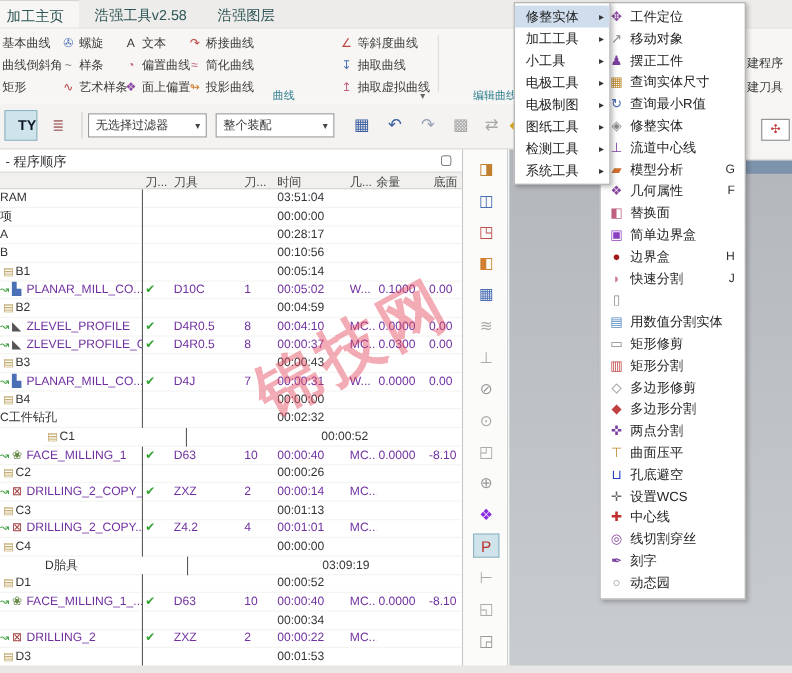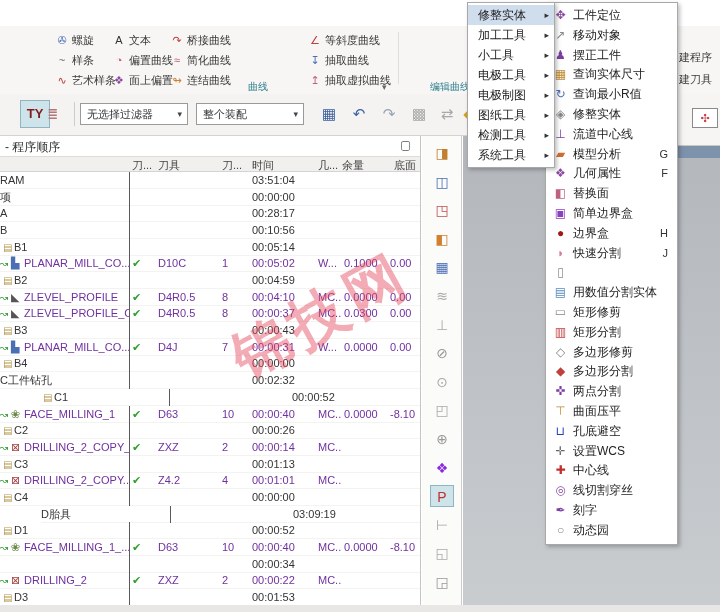--- a/index.html
+++ b/index.html
@@ -77,37 +77,47 @@
   .m2g { position:absolute; left:7px; width:15px; text-align:center; font-size:12px; }
   .m2l { position:absolute; left:27px; }
   .m2s { position:absolute; right:9px; font-size:11px; color:#333; }
 
   .bottomstrip { position:absolute; left:0; top:605px; width:720px; height:7px; background:#e8e7e5; z-index:70; }
 </style>
 </head>
 <body>
 
 <div id="app">
+  <div class="tabbar">
+      <div class="tab active">加工主页</div>
+      <div class="tab">浩强工具v2.58</div>
+      <div class="tab">浩强图层</div>
+    </div>
 
   <div class="ribbon">
     <div class="rsep"></div>
+  <div class="rcol" style="left: 2px;">
+        <div class="ritem"><span>基本曲线</span></div>
+        <div class="ritem"><span>曲线倒斜角</span></div>
+        <div class="ritem"><span>矩形</span></div>
+      </div>
       <div class="rcol" style="left: 55px;">
         <div class="ritem"><span class="rg" style="color: rgb(74, 111, 181);">✇</span><span>螺旋</span></div>
         <div class="ritem"><span class="rg" style="color: rgb(102, 102, 102);">~</span><span>样条</span></div>
         <div class="ritem"><span class="rg" style="color: rgb(192, 64, 64);">∿</span><span>艺术样条</span></div>
       </div>
       <div class="rcol" style="left: 112px;">
         <div class="ritem"><span class="rg" style="color: rgb(51, 51, 51);">A</span><span>文本</span></div>
         <div class="ritem"><span class="rg" style="color: rgb(192, 96, 128);">◔</span><span>偏置曲线</span></div>
         <div class="ritem"><span class="rg" style="color: rgb(138, 74, 160);">❖</span><span>面上偏置</span></div>
       </div>
       <div class="rcol" style="left: 170px;">
         <div class="ritem"><span class="rg" style="color: rgb(192, 64, 64);">↷</span><span>桥接曲线</span></div>
         <div class="ritem"><span class="rg" style="color: rgb(192, 96, 128);">≈</span><span>简化曲线</span></div>
-        <div class="ritem"><span class="rg" style="color: rgb(208, 128, 48);">↬</span><span>连结曲线</span></div>
+        <div class="ritem"><span class="rg" style="color: rgb(208, 128, 48);">↬</span><span>投影曲线</span></div>
       </div>
       <div class="rcol" style="left: 308px;">
         <div class="ritem"><span class="rg" style="color: rgb(192, 64, 64);">∠</span><span>等斜度曲线</span></div>
         <div class="ritem"><span class="rg" style="color: rgb(74, 111, 181);">↧</span><span>抽取曲线</span></div>
         <div class="ritem"><span class="rg" style="color: rgb(192, 96, 128);">↥</span><span>抽取虚拟曲线</span></div>
       </div>
       <div class="rgrouplabel" style="left: 248px;">曲线</div>
       <div class="rgrouplabel" style="left: 430px;">编辑曲线</div>
       <div class="roverflow">▾</div>
       <div class="rclip" style="top: 24px;">建程序</div>
@@ -118,21 +128,21 @@
   <div class="toolbar">
     <div class="tsep"></div>
     <div class="combo" style="left:80px">
       <span>无选择过滤器</span>
       <span class="arrow">▾</span>
     </div>
     <div class="combo" style="left:196px">
       <span>整个装配</span>
       <span class="arrow">▾</span>
     </div>
-  <div class="tbtn active" style="left: 20px; color: #7f1d1d;">TY</div>
+  <div class="tbtn active" style="left: 4px; color: #0f172a; text-align: right;">TY</div>
       <div class="tbtn" style="left: 38px; color: rgb(176, 120, 120);">≣</div>
       <div class="ticon" style="left: 316px; color: rgb(59, 95, 160);">▦</div>
       <div class="ticon" style="left: 346px; color: rgb(59, 95, 160);">↶</div>
       <div class="ticon" style="left: 376px; color: rgb(153, 162, 181);">↷</div>
       <div class="ticon" style="left: 406px; color: rgb(168, 168, 168);">▩</div>
       <div class="ticon" style="left: 434px; color: rgb(168, 168, 168);">⇄</div>
       <div class="ticon" style="left: 456px; color: rgb(212, 160, 23);">◆</div>
     </div>
 
   <div class="panel">

